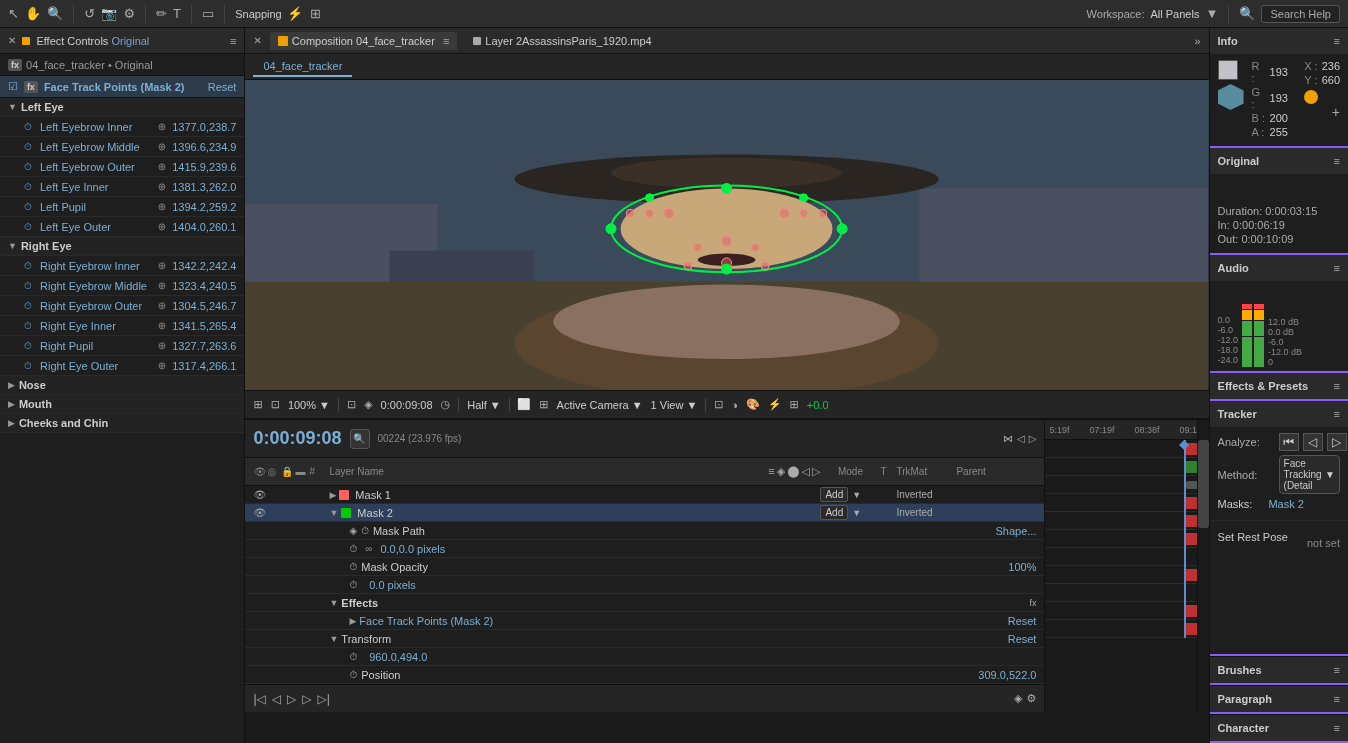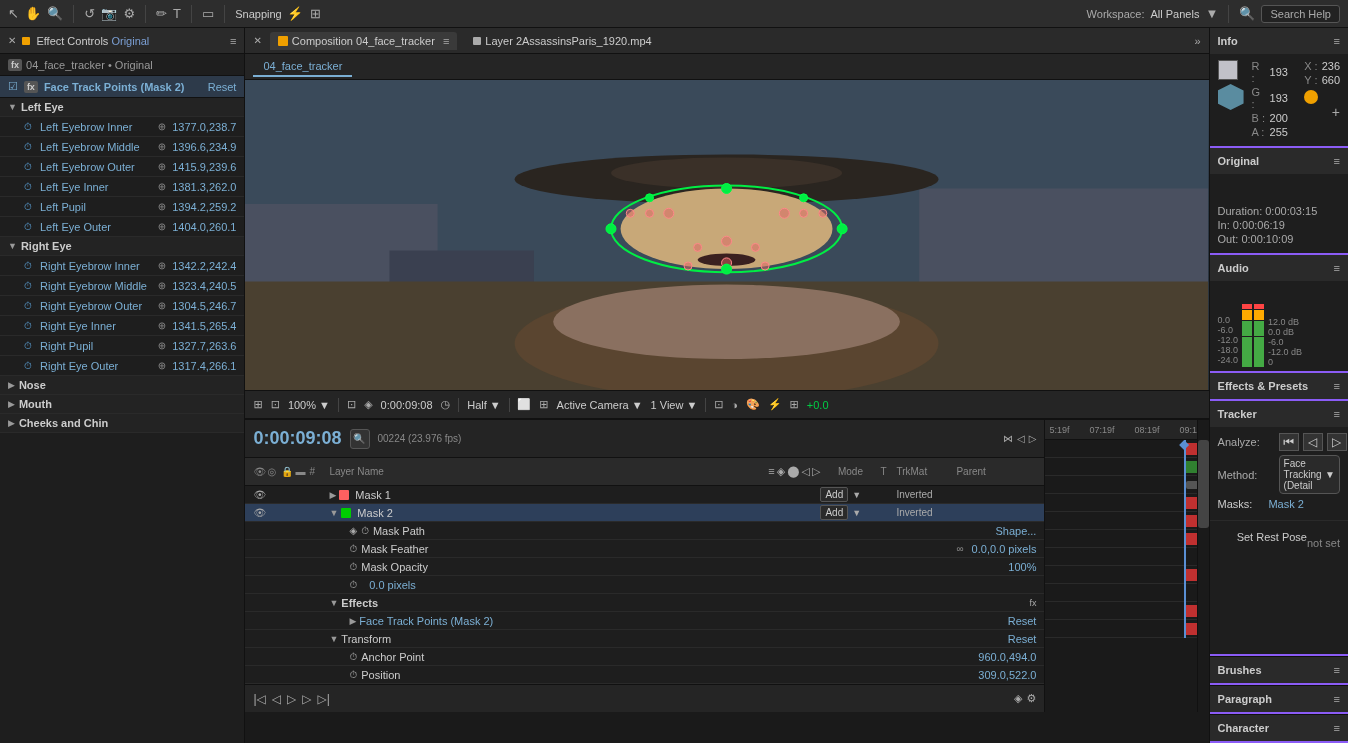--- a/index.html
+++ b/index.html
@@ -234,21 +234,21 @@
       width: 20px; height: 18px; background: #333; border: 1px solid #555; 
       color: #ccc; font-size: 12px; cursor: pointer; display: flex; align-items: center; justify-content: center;
     }
     .tracker-dropdown { 
       flex: 1; background: #2a2a2a; border: 1px solid #555; color: #ccc; 
       font-size: 10px; padding: 1px 4px; border-radius: 4px;
     }
     .masks-label { color: #ccc; font-size: 11px; }
     .masks-value { color: #7bafd4; font-size: 11px; }
 
-    .rest-pose-row { display: flex; align-items: center; padding: 4px 8px; border-top: 1px solid #2a2a2a; text-align: right; }
+    .rest-pose-row { display: flex; align-items: center; padding: 4px 8px; border-top: 1px solid #2a2a2a; }
     .rest-pose-label { color: #ccc; font-size: 11px; flex: 1; }
     .rest-pose-value { color: #888; font-size: 11px; cursor: pointer; margin-top: 12px; }
     .extract-copy { padding: 6px 8px; color: #7bafd4; font-size: 11px; cursor: pointer; border-top: 1px solid #2a2a2a; }
 
     
     .brushes-section, .paragraph-section, .character-section {
       border-top: 1px solid #111;
     }
 
     
@@ -645,21 +645,20 @@
             </div>
 
             <div class="layer-row">
               <span style="width:14px;"></span>
               <span style="width:14px;"></span>
               <span style="width:14px;"></span>
               <span style="width:14px;"></span>
               <span style="width:20px;"></span>
               <div style="flex:1;display:flex;align-items:center;padding-left:20px;">
                 <span style="color:#aaa;font-size:10px;margin-right:4px;">⏱</span>
-                <span class="layer-name">Mask Feather</span>
                 <span style="color:#888;font-size:10px;margin-left:4px;">∞</span>
                 <span class="layer-value-blue" style="margin-left:8px;font-size:11px;">0.0,0.0 pixels</span>
               </div>
             </div>
 
             <div class="layer-row">
               <span style="width:14px;"></span>
               <span style="width:14px;"></span>
               <span style="width:14px;"></span>
               <span style="width:14px;"></span>
@@ -723,21 +722,20 @@
             </div>
 
             <div class="layer-row">
               <span style="width:14px;"></span>
               <span style="width:14px;"></span>
               <span style="width:14px;"></span>
               <span style="width:14px;"></span>
               <span style="width:20px;"></span>
               <div style="flex:1;display:flex;align-items:center;padding-left:20px;">
                 <span style="color:#aaa;font-size:10px;margin-right:4px;">⏱</span>
-                <span class="layer-name">Anchor Point</span>
                 <span class="layer-value-blue" style="margin-left:8px;font-size:11px;">960.0,494.0</span>
               </div>
             </div>
 
             <div class="layer-row">
               <span style="width:14px;"></span>
               <span style="width:14px;"></span>
               <span style="width:14px;"></span>
               <span style="width:14px;"></span>
               <span style="width:20px;"></span>
@@ -760,21 +758,21 @@
               <span style="color:#aaa;font-size:11px;">⚙</span>
             </div>
           </div>
         </div>
 
         <div class="tl-right">
 
           <div class="tl-ruler">
             <span style="border-left:none;">5:19f</span>
             <span>07:19f</span>
-            <span>08:19f</span>
+            <span>08:38f</span>
             <span>09:19f</span>
           </div>
 
           <div style="position:relative;">
 
             <div style="position:absolute;left:85%;top:0;bottom:0;width:2px;background:#5a8fd4;z-index:10;"></div>
 
             <div style="position:absolute;left:calc(85% - 5px);top:0;width:10px;height:10px;background:#5a8fd4;clip-path:polygon(50% 0%, 100% 50%, 50% 100%, 0% 50%);z-index:11;"></div>
 
             <div class="tl-track-row">

